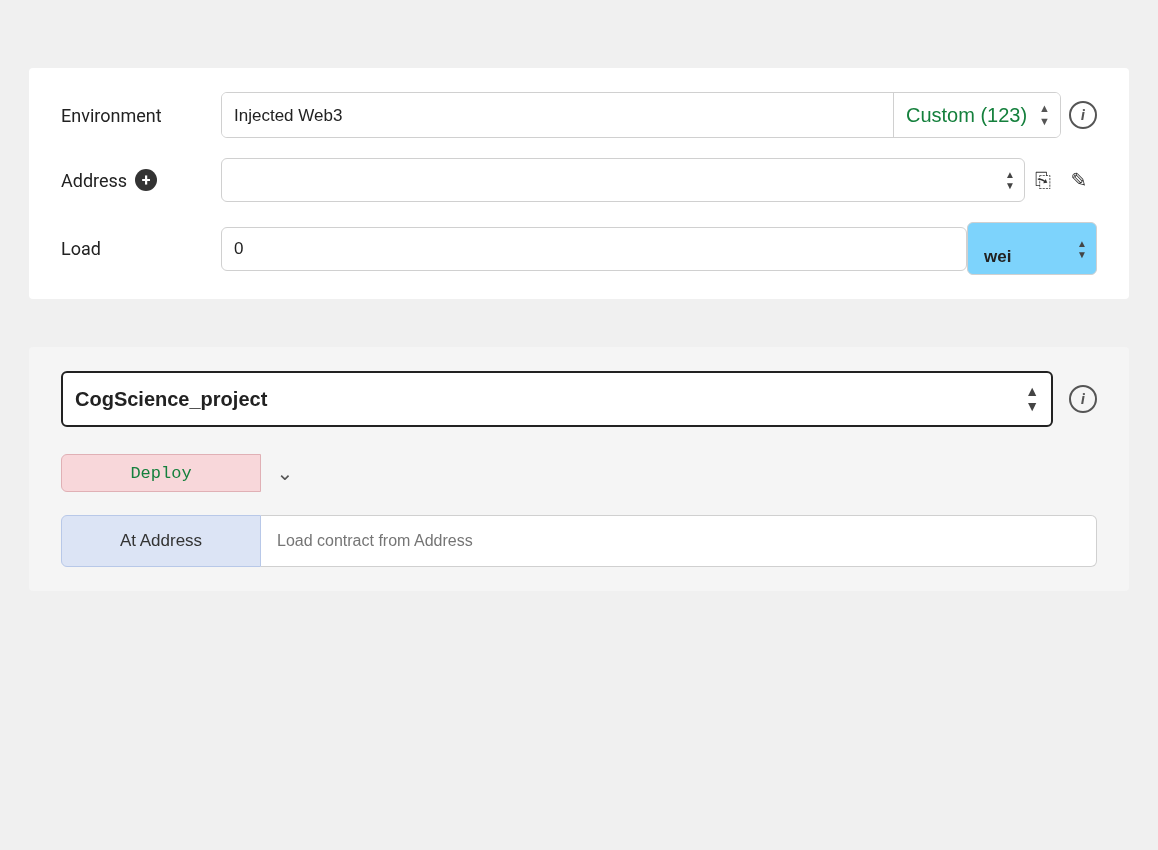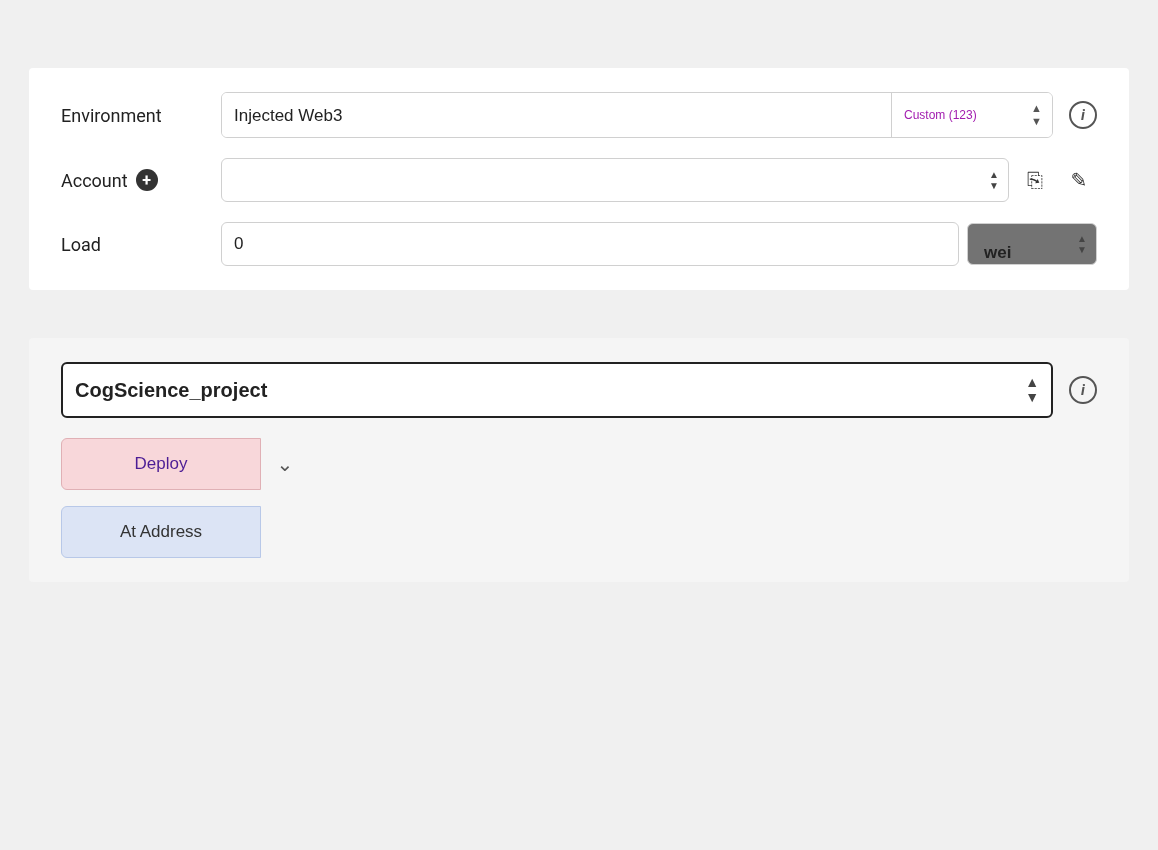--- a/index.html
+++ b/index.html
@@ -54,21 +54,20 @@
       color: white;
       border-radius: 50%;
       font-size: 16px;
       font-weight: bold;
       cursor: pointer;
     }
     .input-wrapper {
       flex: 1;
       display: flex;
       align-items: center;
-      gap: 8px;
     }
     .input-field {
       flex: 1;
       height: 44px;
       border: 1.5px solid #d0d0d0;
       border-radius: 6px;
       padding: 0 12px;
       font-size: 17px;
       color: #222;
       background: #fff;
@@ -95,22 +94,22 @@
     }
     .env-divider {
       width: 1px;
       background: #d0d0d0;
       height: 44px;
     }
     .env-custom {
       height: 44px;
       border: none;
       padding: 0 32px 0 12px;
-      font-size: 12px;
-      color: #a21caf;
+      font-size: 20px;
+      color: #15803d;
       background: #fff;
       outline: none;
       appearance: none;
       min-width: 160px;
     }
     .env-arrows {
       position: absolute;
       right: 10px;
       top: 50%;
       transform: translateY(-50%);
@@ -140,28 +139,28 @@
       width: 36px;
       height: 36px;
       display: flex;
       align-items: center;
       justify-content: center;
       cursor: pointer;
       font-size: 20px;
       color: #333;
     }
     .value-unit-select {
-      height: 42px;
+      height: 53px;
       border: 1.5px solid #d0d0d0;
       border-radius: 6px;
       padding: 16px 32px 0 16px;
       font-size: 17px;
       font-weight: bold;
       color: #222;
-      background: #737373;
+      background: #7dd3fc;
       outline: none;
       appearance: none;
       min-width: 130px;
       cursor: pointer;
     }
     .contract-select-row {
       display: flex;
       align-items: center;
       gap: 8px;
       margin-bottom: 20px;
@@ -180,31 +179,32 @@
       appearance: none;
       cursor: pointer;
     }
     .deploy-row {
       display: flex;
       align-items: center;
       margin-bottom: 16px;
     }
     .deploy-btn {
       min-width: 200px;
-      height: 52px;
+      height: 38px;
       background: #f8d7da;
       border: 1px solid #e0b0b5;
       border-radius: 6px 0 0 6px;
       font-size: 17px;
       font-weight: 500;
-      color: #4c1d95;
-      cursor: pointer;
-      display: flex;
-      align-items: center;
-      justify-content: center;
+      color: #15803d;
+      cursor: pointer;
+      display: flex;
+      align-items: center;
+      justify-content: center;
+      font-family: Liberation Mono, monospace;
     }
     .deploy-input {
       flex: 1;
       height: 52px;
       border: 1.5px solid #d0d0d0;
       border-left: none;
       border-radius: 0 6px 6px 0;
       padding: 0 16px;
       font-size: 16px;
       color: #999;
@@ -308,21 +308,21 @@
               <span>▼</span>
             </div>
           </div>
         </div>
         <div class="info-icon">i</div>
       </div>
     </div>
 
     <div class="field-row">
       <div class="field-label">
-        <span>Account</span>
+        <span>Address</span>
         <span class="plus-icon">+</span>
       </div>
       <div class="input-wrapper">
         <div class="select-with-arrows" style="flex:1;">
           <select class="input-field" style="width:100%; padding-right:36px;">
             <option value=""></option>
           </select>
           <div class="arrows">
             <span>▲</span>
             <span>▼</span>
@@ -375,17 +375,18 @@
     </div>
 
     <div class="deploy-row">
       <button class="deploy-btn">Deploy</button>
       <div class="deploy-chevron">⌄</div>
     </div>
 
 
     <div class="at-address-row">
       <button class="at-address-btn">At Address</button>
+      <input type="text" class="at-address-input" placeholder="Load contract from Address" style="">
     </div>
 
   </div>
 
 </div>
 
 </body></html>

